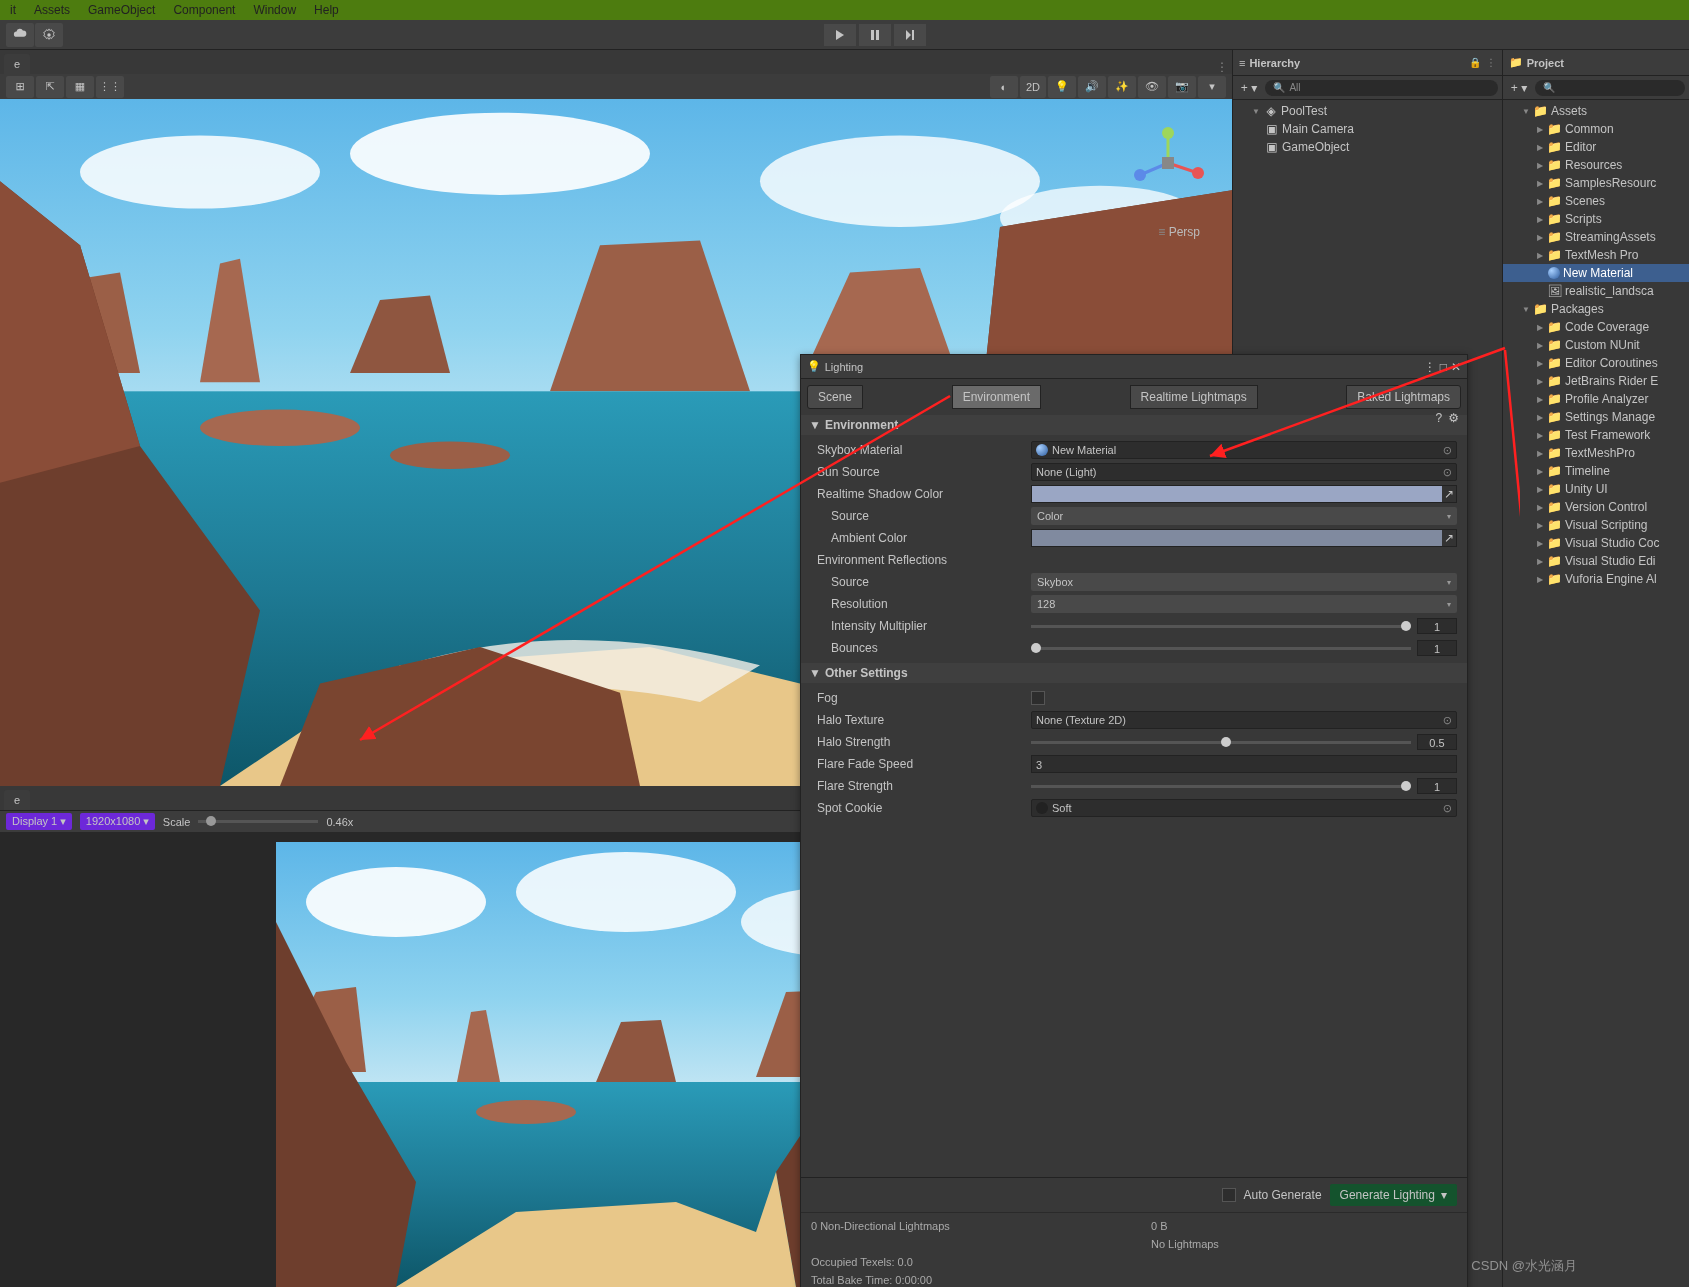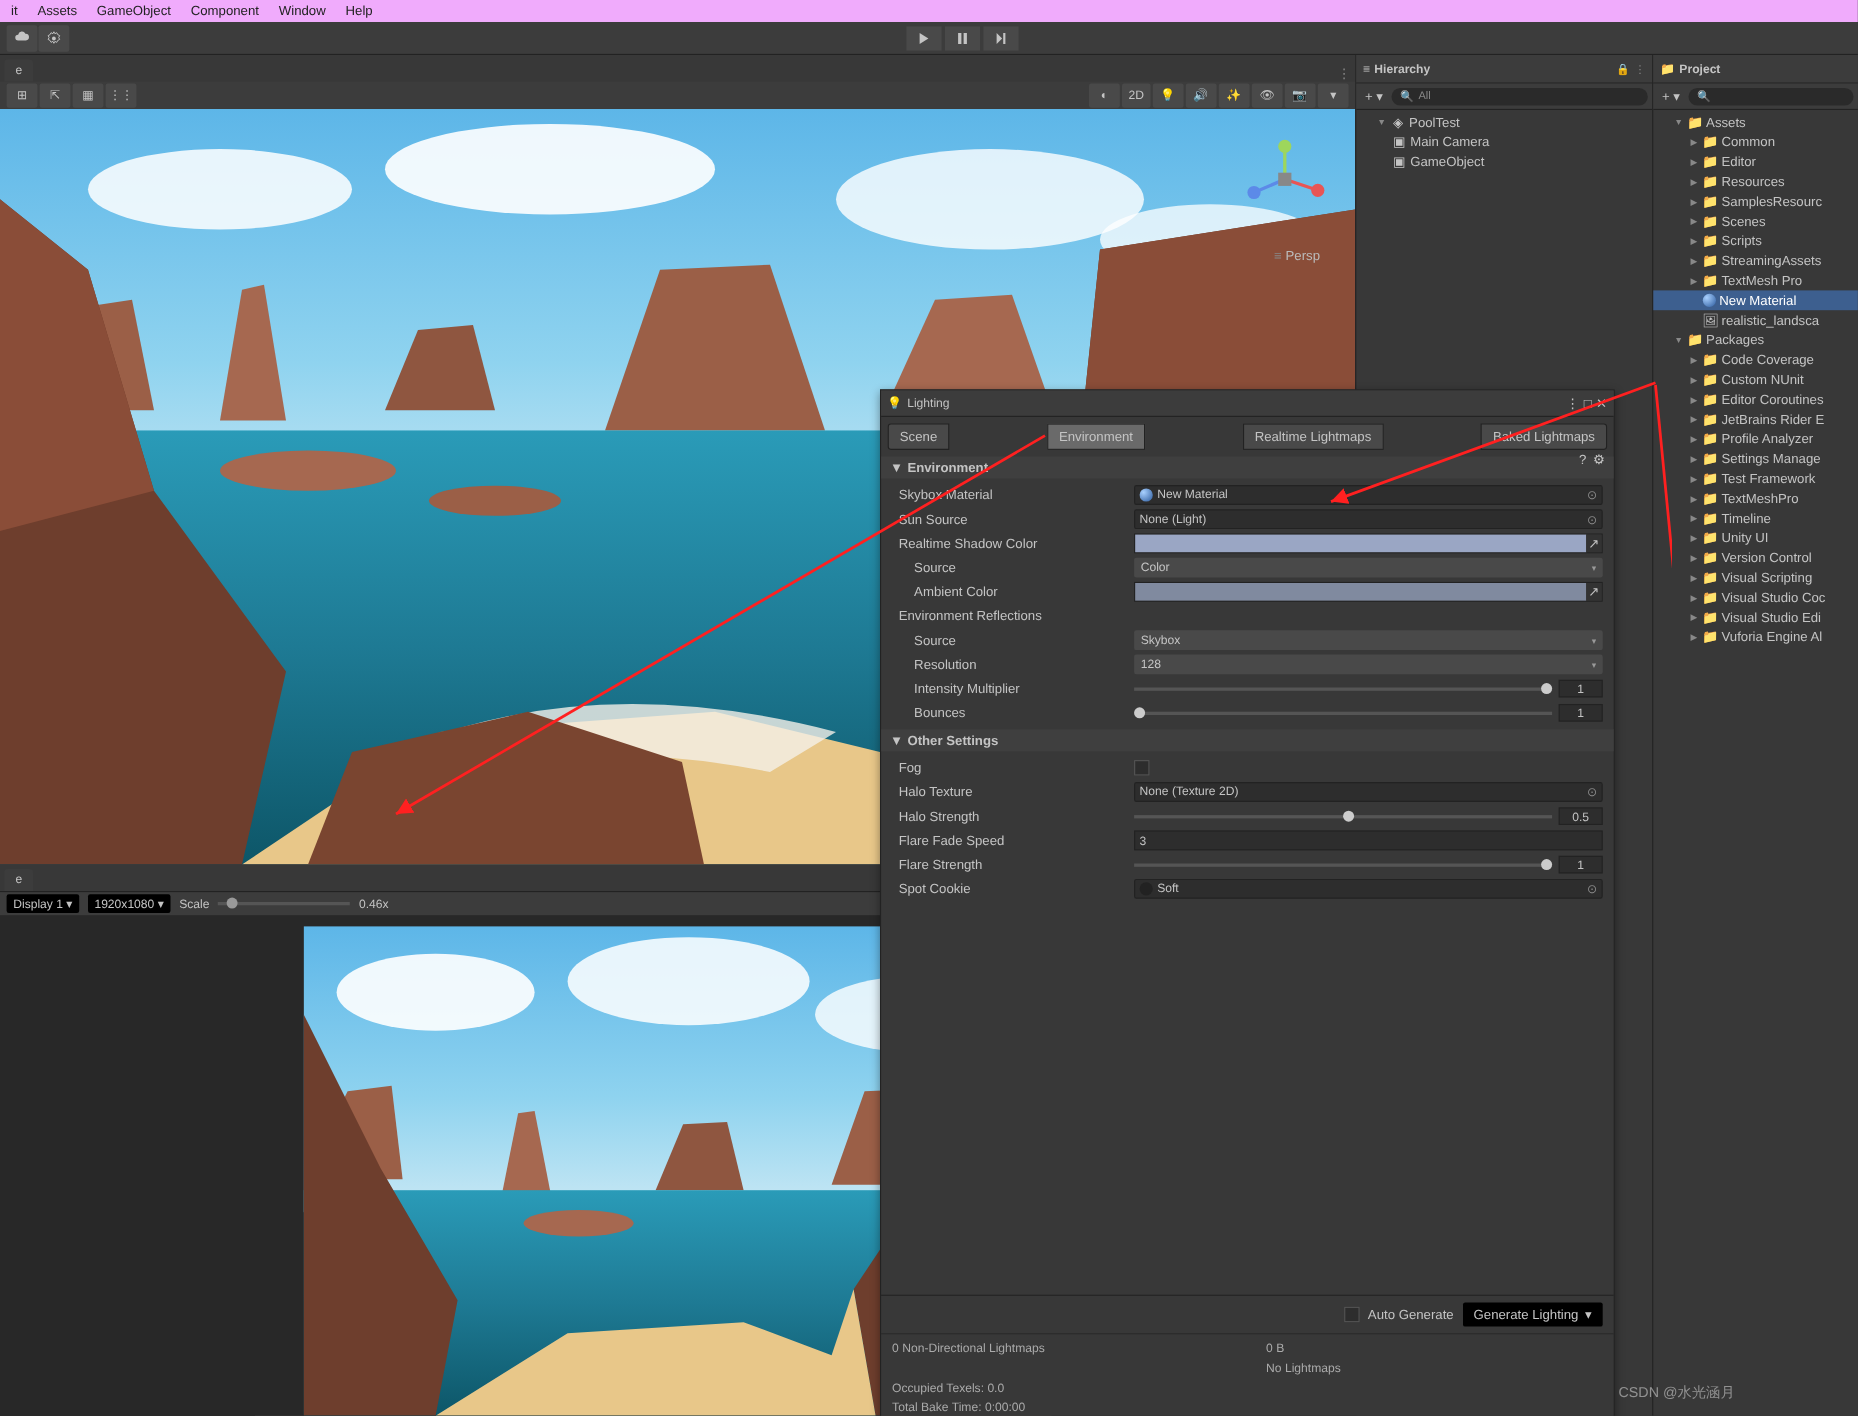--- a/index.html
+++ b/index.html
@@ -1,20 +1,20 @@
 <!DOCTYPE html>
 <html><head>
 <meta charset="utf-8">
 <style>
 * { box-sizing: border-box; margin: 0; padding: 0; font-family: "Segoe UI", Arial, sans-serif; }
 body { background: #383838; color: #c4c4c4; font-size: 12px; overflow: hidden; width: 1689px; height: 1287px; }
 .app { display: flex; flex-direction: column; height: 100%; }
 
 
-.menu-bar { background: #f0abfc; color: #222; height: 20px; display: flex; align-items: center; padding: 0 4px; gap: 6px; font-size: 12px; }
+.menu-bar { background: #4d7c0f; color: #222; height: 20px; display: flex; align-items: center; padding: 0 4px; gap: 6px; font-size: 12px; }
 .menu-bar span { padding: 2px 6px; cursor: default; }
 
 
 .toolbar { background: #3c3c3c; border-bottom: 1px solid #222; height: 30px; display: flex; align-items: center; padding: 0 6px; gap: 4px; }
 .toolbar .left { display: flex; gap: 1px; }
 .toolbar .center { flex: 1; display: flex; justify-content: center; gap: 1px; }
 .tool-btn { width: 28px; height: 24px; background: #494949; display: flex; align-items: center; justify-content: center; color: #c4c4c4; border-radius: 2px; }
 .tool-btn svg { width: 14px; height: 14px; }
 .play-btn { width: 32px; height: 22px; background: #494949; display: flex; align-items: center; justify-content: center; margin: 0 1px; }
 
@@ -29,21 +29,21 @@
 .scene-toolbar .sep { flex: 1; }
 .scene-tool { width: 28px; height: 22px; background: #494949; display: flex; align-items: center; justify-content: center; font-size: 11px; border-radius: 2px; }
 .scene-tool.text { width: auto; padding: 0 6px; }
 .scene-view { position: relative; height: 752px; overflow: hidden; }
 .scene-image { width: 100%; height: 100%; }
 .scene-gizmo { position: absolute; top: 24px; right: 24px; width: 80px; height: 80px; }
 .persp-label { position: absolute; top: 126px; right: 32px; color: #bbb; font-size: 12px; }
 
 
 .game-toolbar { background: #3c3c3c; height: 24px; display: flex; align-items: center; padding: 0 6px; gap: 8px; font-size: 11px; border-top: 1px solid #222; }
-.game-dropdown { background: #000000; padding: 2px 6px; border-radius: 2px; }
+.game-dropdown { background: #6d28d9; padding: 2px 6px; border-radius: 2px; }
 .slider-track { width: 120px; height: 3px; background: #555; position: relative; }
 .slider-thumb { position: absolute; width: 10px; height: 10px; background: #999; border-radius: 50%; top: -4px; }
 .game-view { height: 455px; background: #282828; display: flex; justify-content: center; align-items: flex-start; padding-top: 10px; }
 .game-image { width: 680px; height: 445px; }
 
 
 .panel { display: flex; flex-direction: column; background: #383838; border-left: 1px solid #222; }
 .panel-header { background: #3c3c3c; height: 26px; display: flex; align-items: center; padding: 0 6px; font-size: 11px; border-bottom: 1px solid #222; justify-content: space-between; }
 .panel-header .title { display: flex; align-items: center; gap: 4px; font-weight: bold; }
 .panel-subheader { background: #3c3c3c; height: 24px; display: flex; align-items: center; padding: 0 4px; gap: 4px; border-bottom: 1px solid #222; }
@@ -89,21 +89,21 @@
 .color-swatch { flex: 1; }
 .slider-row { flex: 1; display: flex; align-items: center; gap: 6px; }
 .slider-row .track { flex: 1; height: 3px; background: #555; position: relative; }
 .slider-row .thumb { position: absolute; width: 10px; height: 10px; background: #ccc; border-radius: 50%; top: -4px; }
 .slider-row .num { width: 40px; background: #2d2d2d; border: 1px solid #222; height: 16px; font-size: 11px; text-align: center; line-height: 16px; }
 .checkbox { width: 14px; height: 14px; background: #2d2d2d; border: 1px solid #555; }
 .num-field { flex: 1; background: #2d2d2d; border: 1px solid #222; height: 18px; padding: 0 4px; font-size: 11px; line-height: 18px; }
 
 .light-footer { margin-top: auto; border-top: 1px solid #222; }
 .gen-row { display: flex; justify-content: flex-end; align-items: center; padding: 6px 10px; gap: 8px; }
-.gen-btn { background: #000000; padding: 4px 10px; border-radius: 2px; display: flex; align-items: flex-start; gap: 6px; }
+.gen-btn { background: #14532d; padding: 4px 10px; border-radius: 2px; display: flex; align-items: flex-start; gap: 6px; }
 .stats { padding: 4px 10px; font-size: 11px; line-height: 18px; color: #aaa; border-top: 1px solid #2a2a2a; }
 .stats-row { display: flex; }
 .stats-row .k { width: 340px; }
 
 
 .arrow-svg { position: absolute; pointer-events: none; z-index: 100; }
 
 .watermark { position: absolute; right: 112px; bottom: 12px; color: #ccc; font-size: 13px; opacity: 0.6; z-index: 200; }
 
 .header-icons { display:flex; gap:4px; font-size:10px; color:#888; }

